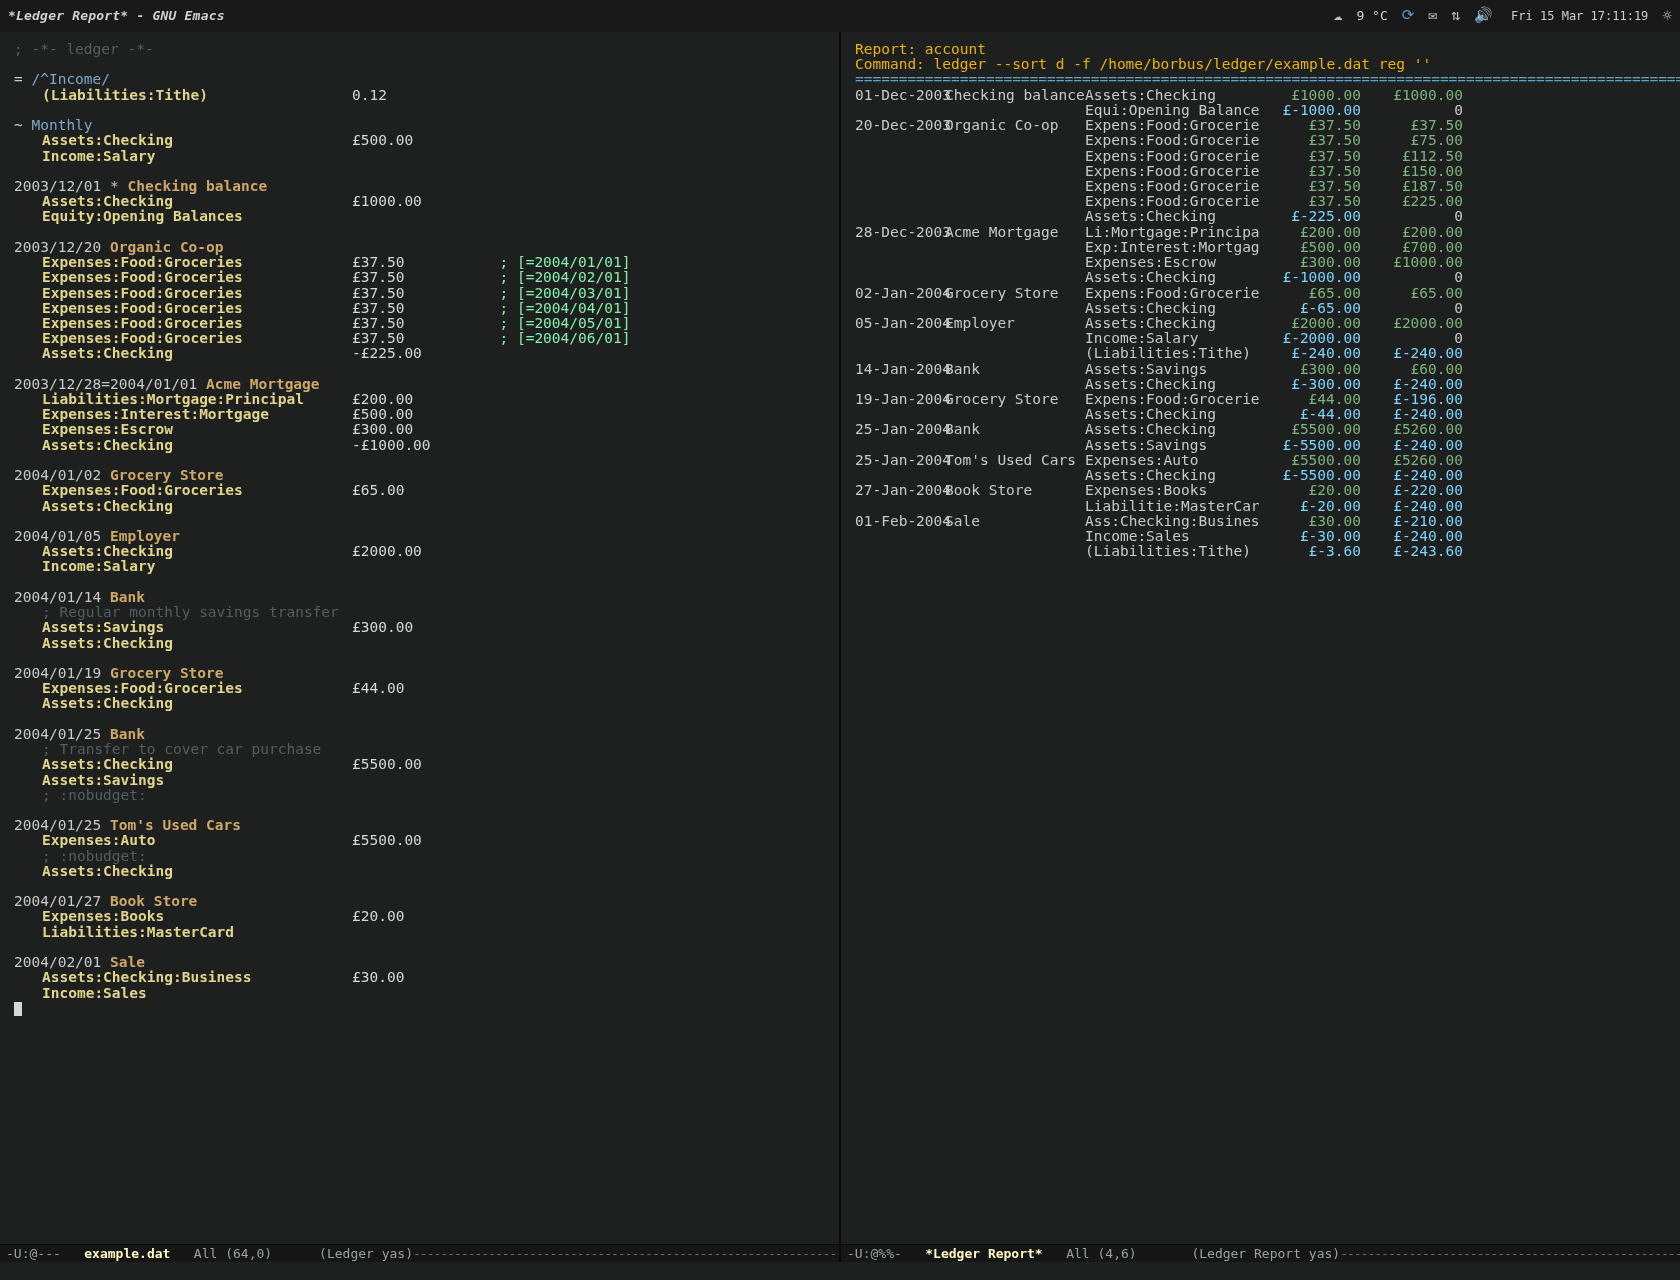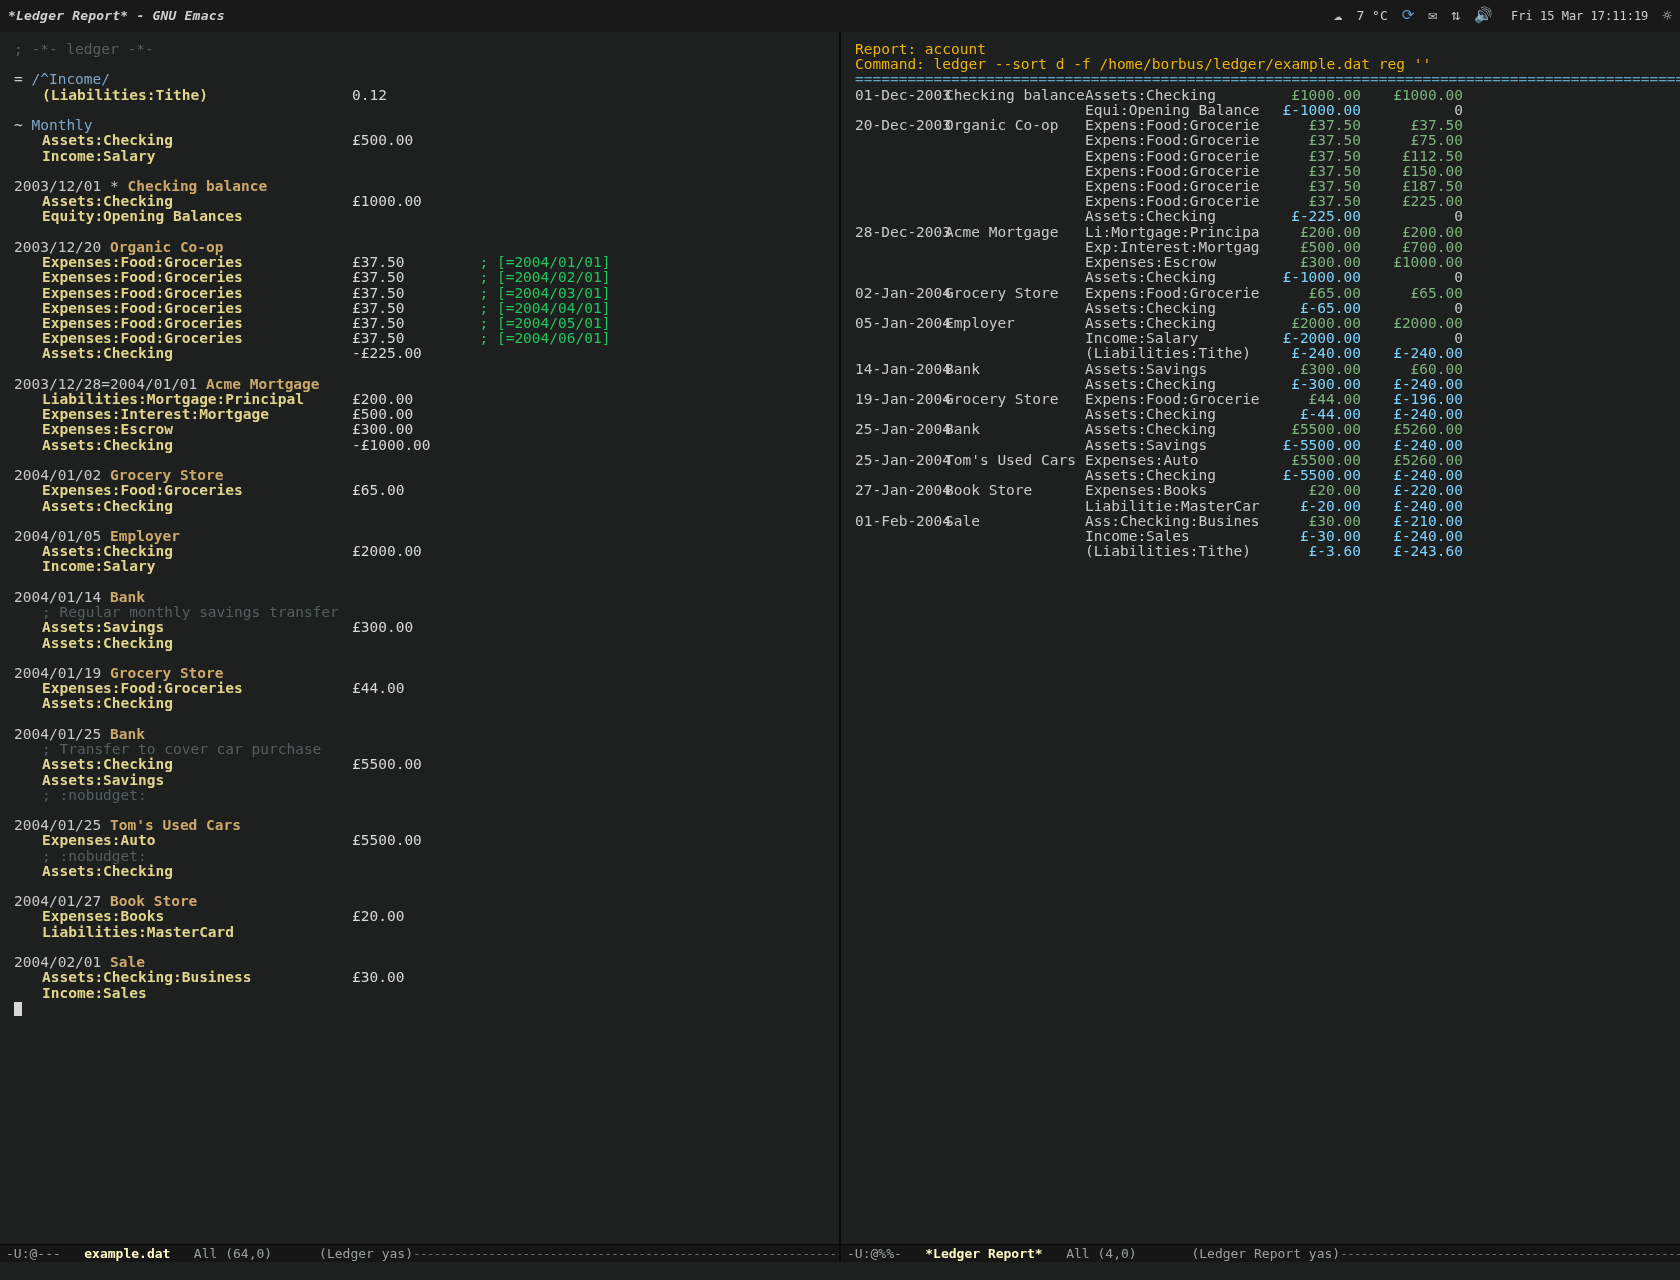--- a/index.html
+++ b/index.html
@@ -22,21 +22,21 @@
   .divider { width: 2px; background: #0a0a0a; }
   
   
   .c-comment { color: #555f60; }
   .c-keyword { color: #7ea7c9; }
   .c-string  { color: #e0d58b; } 
   .c-date    { color: #c9c9c9; }
   .c-payee   { color: #cda869; font-weight: bold; }
   .c-amount  { color: #d7d7d7; }
   .c-bold    { font-weight: bold; }
-  .c-eff     { color: #22c55e; }
+  .c-eff     { color: #86efac; margin-left: 20px; }
   
   
   .r-hdr     { color: #eab308; }
   .r-hr      { color: #5fa5c9; }
   .r-date    { color: #c9c9c9; }
   .r-acct    { color: #c9c9c9; }
   .r-pos     { color: #7db37d; }
   .r-neg     { color: #7dd3fc; }
   .r-zero    { color: #c9c9c9; }
   
@@ -67,21 +67,21 @@
 </head>
 <body>
 
 <div class="screen">
 
   <div class="panel">
     <span class="title">*Ledger Report* - GNU Emacs</span>
     <span class="spacer"></span>
     <div class="tray">
       <span class="glyph">☁</span>
-      <span>7 °C</span>
+      <span>9 °C</span>
       <span class="glyph" style="color:#6aa3e0;">⟳</span>
       <span class="glyph">✉</span>
       <span class="glyph">⇅</span>
       <span class="glyph">🔊</span>
       <span class="clock">Fri 15 Mar 17:11:19</span>
       <span class="cog">☼</span>
     </div>
   </div>
 
   <div class="emacs">
@@ -97,21 +97,21 @@
       </div>
     </div>
 
     <div class="divider"></div>
 
     <div class="pane">
       <div class="buffer" id="right-buf"><div class="r-hdr">Report: account</div><div class="r-hdr">Command: ledger --sort d -f /home/borbus/ledger/example.dat reg ''</div><div class="r-hr">==============================================================================================================</div><div class="rrow"><span class="rcol-date r-date">01-Dec-2003</span><span class="rcol-payee r-date">Checking balance</span><span class="rcol-acct r-acct">Assets:Checking</span><span class="rcol-amt r-pos">£1000.00</span><span class="rcol-bal r-pos">£1000.00</span></div><div class="rrow"><span class="rcol-date r-date"></span><span class="rcol-payee r-date"></span><span class="rcol-acct r-acct">Equi:Opening Balances</span><span class="rcol-amt r-neg">£-1000.00</span><span class="rcol-bal r-zero">0</span></div><div class="rrow"><span class="rcol-date r-date">20-Dec-2003</span><span class="rcol-payee r-date">Organic Co-op</span><span class="rcol-acct r-acct">Expens:Food:Groceries</span><span class="rcol-amt r-pos">£37.50</span><span class="rcol-bal r-pos">£37.50</span></div><div class="rrow"><span class="rcol-date r-date"></span><span class="rcol-payee r-date"></span><span class="rcol-acct r-acct">Expens:Food:Groceries</span><span class="rcol-amt r-pos">£37.50</span><span class="rcol-bal r-pos">£75.00</span></div><div class="rrow"><span class="rcol-date r-date"></span><span class="rcol-payee r-date"></span><span class="rcol-acct r-acct">Expens:Food:Groceries</span><span class="rcol-amt r-pos">£37.50</span><span class="rcol-bal r-pos">£112.50</span></div><div class="rrow"><span class="rcol-date r-date"></span><span class="rcol-payee r-date"></span><span class="rcol-acct r-acct">Expens:Food:Groceries</span><span class="rcol-amt r-pos">£37.50</span><span class="rcol-bal r-pos">£150.00</span></div><div class="rrow"><span class="rcol-date r-date"></span><span class="rcol-payee r-date"></span><span class="rcol-acct r-acct">Expens:Food:Groceries</span><span class="rcol-amt r-pos">£37.50</span><span class="rcol-bal r-pos">£187.50</span></div><div class="rrow"><span class="rcol-date r-date"></span><span class="rcol-payee r-date"></span><span class="rcol-acct r-acct">Expens:Food:Groceries</span><span class="rcol-amt r-pos">£37.50</span><span class="rcol-bal r-pos">£225.00</span></div><div class="rrow"><span class="rcol-date r-date"></span><span class="rcol-payee r-date"></span><span class="rcol-acct r-acct">Assets:Checking</span><span class="rcol-amt r-neg">£-225.00</span><span class="rcol-bal r-zero">0</span></div><div class="rrow"><span class="rcol-date r-date">28-Dec-2003</span><span class="rcol-payee r-date">Acme Mortgage</span><span class="rcol-acct r-acct">Li:Mortgage:Principal</span><span class="rcol-amt r-pos">£200.00</span><span class="rcol-bal r-pos">£200.00</span></div><div class="rrow"><span class="rcol-date r-date"></span><span class="rcol-payee r-date"></span><span class="rcol-acct r-acct">Exp:Interest:Mortgage</span><span class="rcol-amt r-pos">£500.00</span><span class="rcol-bal r-pos">£700.00</span></div><div class="rrow"><span class="rcol-date r-date"></span><span class="rcol-payee r-date"></span><span class="rcol-acct r-acct">Expenses:Escrow</span><span class="rcol-amt r-pos">£300.00</span><span class="rcol-bal r-pos">£1000.00</span></div><div class="rrow"><span class="rcol-date r-date"></span><span class="rcol-payee r-date"></span><span class="rcol-acct r-acct">Assets:Checking</span><span class="rcol-amt r-neg">£-1000.00</span><span class="rcol-bal r-zero">0</span></div><div class="rrow"><span class="rcol-date r-date">02-Jan-2004</span><span class="rcol-payee r-date">Grocery Store</span><span class="rcol-acct r-acct">Expens:Food:Groceries</span><span class="rcol-amt r-pos">£65.00</span><span class="rcol-bal r-pos">£65.00</span></div><div class="rrow"><span class="rcol-date r-date"></span><span class="rcol-payee r-date"></span><span class="rcol-acct r-acct">Assets:Checking</span><span class="rcol-amt r-neg">£-65.00</span><span class="rcol-bal r-zero">0</span></div><div class="rrow"><span class="rcol-date r-date">05-Jan-2004</span><span class="rcol-payee r-date">Employer</span><span class="rcol-acct r-acct">Assets:Checking</span><span class="rcol-amt r-pos">£2000.00</span><span class="rcol-bal r-pos">£2000.00</span></div><div class="rrow"><span class="rcol-date r-date"></span><span class="rcol-payee r-date"></span><span class="rcol-acct r-acct">Income:Salary</span><span class="rcol-amt r-neg">£-2000.00</span><span class="rcol-bal r-zero">0</span></div><div class="rrow"><span class="rcol-date r-date"></span><span class="rcol-payee r-date"></span><span class="rcol-acct r-acct">(Liabilities:Tithe)</span><span class="rcol-amt r-neg">£-240.00</span><span class="rcol-bal r-neg">£-240.00</span></div><div class="rrow"><span class="rcol-date r-date">14-Jan-2004</span><span class="rcol-payee r-date">Bank</span><span class="rcol-acct r-acct">Assets:Savings</span><span class="rcol-amt r-pos">£300.00</span><span class="rcol-bal r-pos">£60.00</span></div><div class="rrow"><span class="rcol-date r-date"></span><span class="rcol-payee r-date"></span><span class="rcol-acct r-acct">Assets:Checking</span><span class="rcol-amt r-neg">£-300.00</span><span class="rcol-bal r-neg">£-240.00</span></div><div class="rrow"><span class="rcol-date r-date">19-Jan-2004</span><span class="rcol-payee r-date">Grocery Store</span><span class="rcol-acct r-acct">Expens:Food:Groceries</span><span class="rcol-amt r-pos">£44.00</span><span class="rcol-bal r-neg">£-196.00</span></div><div class="rrow"><span class="rcol-date r-date"></span><span class="rcol-payee r-date"></span><span class="rcol-acct r-acct">Assets:Checking</span><span class="rcol-amt r-neg">£-44.00</span><span class="rcol-bal r-neg">£-240.00</span></div><div class="rrow"><span class="rcol-date r-date">25-Jan-2004</span><span class="rcol-payee r-date">Bank</span><span class="rcol-acct r-acct">Assets:Checking</span><span class="rcol-amt r-pos">£5500.00</span><span class="rcol-bal r-pos">£5260.00</span></div><div class="rrow"><span class="rcol-date r-date"></span><span class="rcol-payee r-date"></span><span class="rcol-acct r-acct">Assets:Savings</span><span class="rcol-amt r-neg">£-5500.00</span><span class="rcol-bal r-neg">£-240.00</span></div><div class="rrow"><span class="rcol-date r-date">25-Jan-2004</span><span class="rcol-payee r-date">Tom's Used Cars</span><span class="rcol-acct r-acct">Expenses:Auto</span><span class="rcol-amt r-pos">£5500.00</span><span class="rcol-bal r-pos">£5260.00</span></div><div class="rrow"><span class="rcol-date r-date"></span><span class="rcol-payee r-date"></span><span class="rcol-acct r-acct">Assets:Checking</span><span class="rcol-amt r-neg">£-5500.00</span><span class="rcol-bal r-neg">£-240.00</span></div><div class="rrow"><span class="rcol-date r-date">27-Jan-2004</span><span class="rcol-payee r-date">Book Store</span><span class="rcol-acct r-acct">Expenses:Books</span><span class="rcol-amt r-pos">£20.00</span><span class="rcol-bal r-neg">£-220.00</span></div><div class="rrow"><span class="rcol-date r-date"></span><span class="rcol-payee r-date"></span><span class="rcol-acct r-acct">Liabilitie:MasterCard</span><span class="rcol-amt r-neg">£-20.00</span><span class="rcol-bal r-neg">£-240.00</span></div><div class="rrow"><span class="rcol-date r-date">01-Feb-2004</span><span class="rcol-payee r-date">Sale</span><span class="rcol-acct r-acct">Ass:Checking:Business</span><span class="rcol-amt r-pos">£30.00</span><span class="rcol-bal r-neg">£-210.00</span></div><div class="rrow"><span class="rcol-date r-date"></span><span class="rcol-payee r-date"></span><span class="rcol-acct r-acct">Income:Sales</span><span class="rcol-amt r-neg">£-30.00</span><span class="rcol-bal r-neg">£-240.00</span></div><div class="rrow"><span class="rcol-date r-date"></span><span class="rcol-payee r-date"></span><span class="rcol-acct r-acct">(Liabilities:Tithe)</span><span class="rcol-amt r-neg">£-3.60</span><span class="rcol-bal r-neg">£-243.60</span></div></div>
       <div class="modeline">
         <span>-U:@%%-   </span>
         <span class="bufname">*Ledger Report*</span>
-        <span>   All (4,0)       </span>
+        <span>   All (4,6)       </span>
         <span>(Ledger Report yas)</span>
         <span class="dashes">------------------------------------------------------------------------------------------------------</span>
       </div>
     </div>
   </div>
 
   <div class="minibuf"></div>
 </div>
 
 </body></html>

